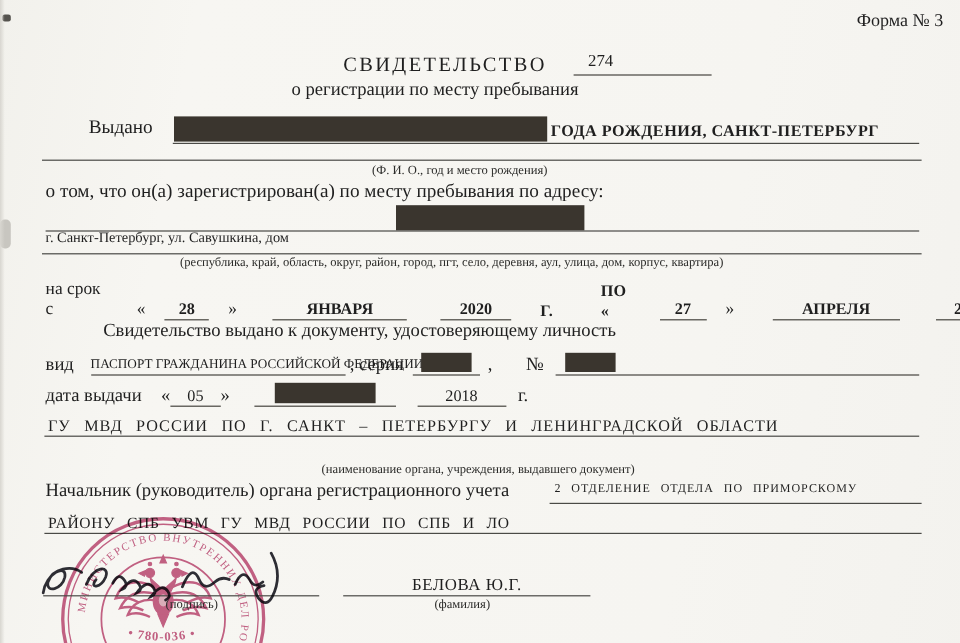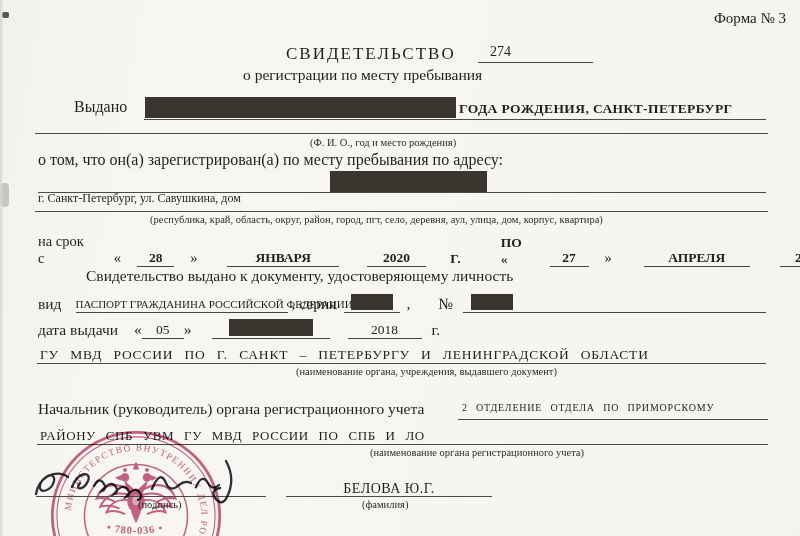--- a/index.html
+++ b/index.html
@@ -80,28 +80,27 @@
     <span>«</span>
     <span class="blank reg" style="width:42px;">05</span>
     <span style="margin-right:20px;">»</span>
     <span class="blank" style="width:118px;margin-right:18px;"><span class="redact" style="width:84px;height:17px;margin-bottom:-2px;"></span></span>
     <span class="blank reg" style="width:74px;margin-right:10px;">2018</span>
     <span>г.</span>
   </div>
 
   <div class="abs caps" style="left:40px;top:347px;font-size:13.5px;letter-spacing:.8px;word-spacing:7px;">ГУ МВД РОССИИ ПО Г. САНКТ – ПЕТЕРБУРГУ И ЛЕНИНГРАДСКОЙ ОБЛАСТИ</div>
   <div class="rule" style="left:37px;top:363px;width:729px;"></div>
-  <div class="abs caption" style="left:268px;top:366px;margin-left:28px;">(наименование органа, учреждения, выдавшего документ)</div>
+  <div class="abs caption" style="left:268px;top:386px;">(наименование органа, учреждения, выдавшего документ)</div>
 
   <div class="abs" style="left:38px;top:400px;font-size:15.5px;white-space:nowrap;">Начальник (руководитель) органа регистрационного учета</div>
   <div class="abs caps" style="left:462px;top:402px;font-size:10px;letter-spacing:.8px;word-spacing:5px;">2 ОТДЕЛЕНИЕ ОТДЕЛА ПО ПРИМОРСКОМУ</div>
   <div class="rule thin" style="left:458px;top:419px;width:310px;"></div>
   <div class="abs caps" style="left:40px;top:428px;font-size:13px;letter-spacing:.6px;word-spacing:6px;">РАЙОНУ СПБ УВМ ГУ МВД РОССИИ ПО СПБ И ЛО</div>
   <div class="rule" style="left:37px;top:444px;width:731px;"></div>
-  <div class="abs caption" style="left:370px;top:447px;">(наименование органа регистрационного учета)</div>
 
   <svg class="abs stamp" style="left:44px;top:424px;" width="184" height="184" viewBox="0 0 200 200">
     <defs>
       <path id="ringPath" d="M29,100 a71,71 0 1,1 0,0.01"></path>
       <path id="codePath" d="M56,112 Q100,127 144,112"></path>
     </defs>
     <g fill="none" stroke="#c2557e">
       <circle cx="100" cy="100" r="91" stroke-width="3"></circle>
       <circle cx="100" cy="100" r="86" stroke-width="1.2"></circle>
       <circle cx="100" cy="100" r="56" stroke-width="1.6"></circle>

